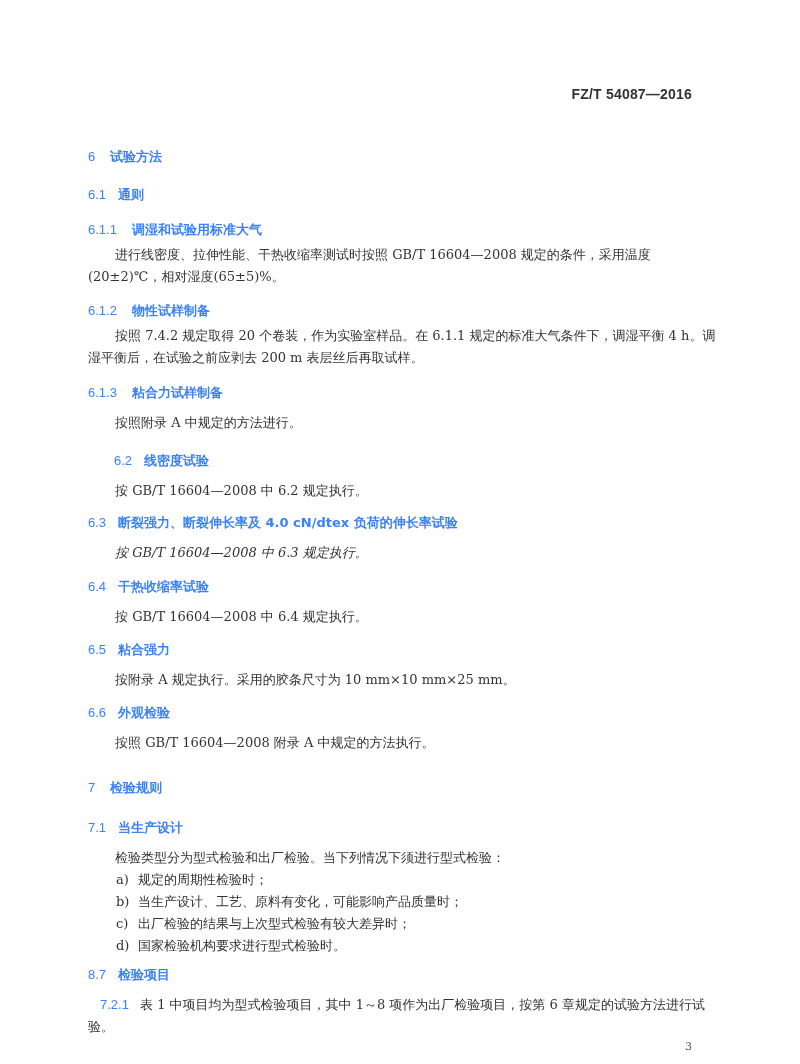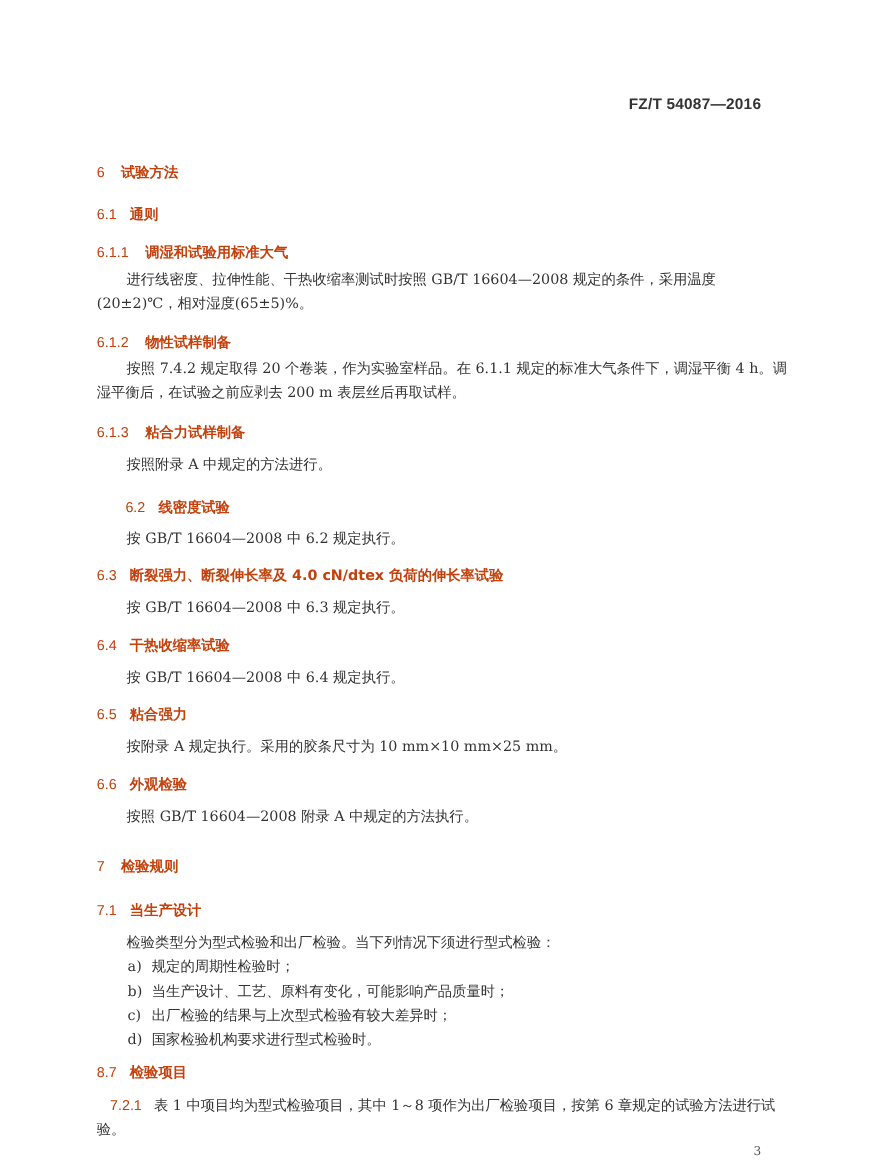--- a/index.html
+++ b/index.html
@@ -29,21 +29,21 @@
       font-weight: bold;
       font-size: 14px;
       letter-spacing: 0.2px;
       color: #333;
     }
     .blk { position: absolute; left: 88px; right: 80px; }
     .h {
       font-family: "DejaVu Sans", "Liberation Sans", sans-serif;
       font-size: 13px;
       font-weight: bold;
-      color: #c2410c;
+      color: #3b82f6;
       white-space: nowrap;
     }
     .h .num {
       font-family: "Liberation Sans", "DejaVu Sans", sans-serif;
       font-weight: normal;
       display: inline-block;
     }
     .h .num.w1 { width: 22px; }
     .h .num.w2 { width: 30px; }
     .h .num.w3 { width: 44px; }
@@ -117,21 +117,21 @@
     <div class="blk p" style="top:412px;">按照附录 A 中规定的方法进行。</div>
 
     <div class="blk h" style="top:452px;margin-left:26px;">
       <span class="num w2">6.2</span><span>线密度试验</span>
     </div>
     <div class="blk p" style="top:480px;">按 GB/T 16604—2008 中 6.2 规定执行。</div>
 
     <div class="blk h" style="top:514px;">
       <span class="num w2">6.3</span><span>断裂强力、断裂伸长率及 4.0 cN/dtex 负荷的伸长率试验</span>
     </div>
-    <div class="blk p" style="top:542px;">按 GB/T 16604—2008 中 6.3 规定执行。</div>
+    <div class="blk p" style="top:542px;font-style:italic;">按 GB/T 16604—2008 中 6.3 规定执行。</div>
 
     <div class="blk h" style="top:578px;">
       <span class="num w2">6.4</span><span>干热收缩率试验</span>
     </div>
     <div class="blk p" style="top:606px;">按 GB/T 16604—2008 中 6.4 规定执行。</div>
 
     <div class="blk h" style="top:641px;">
       <span class="num w2">6.5</span><span>粘合强力</span>
     </div>
     <div class="blk p" style="top:669px;">按附录 A 规定执行。采用的胶条尺寸为 10 mm×10 mm×25 mm。</div>

